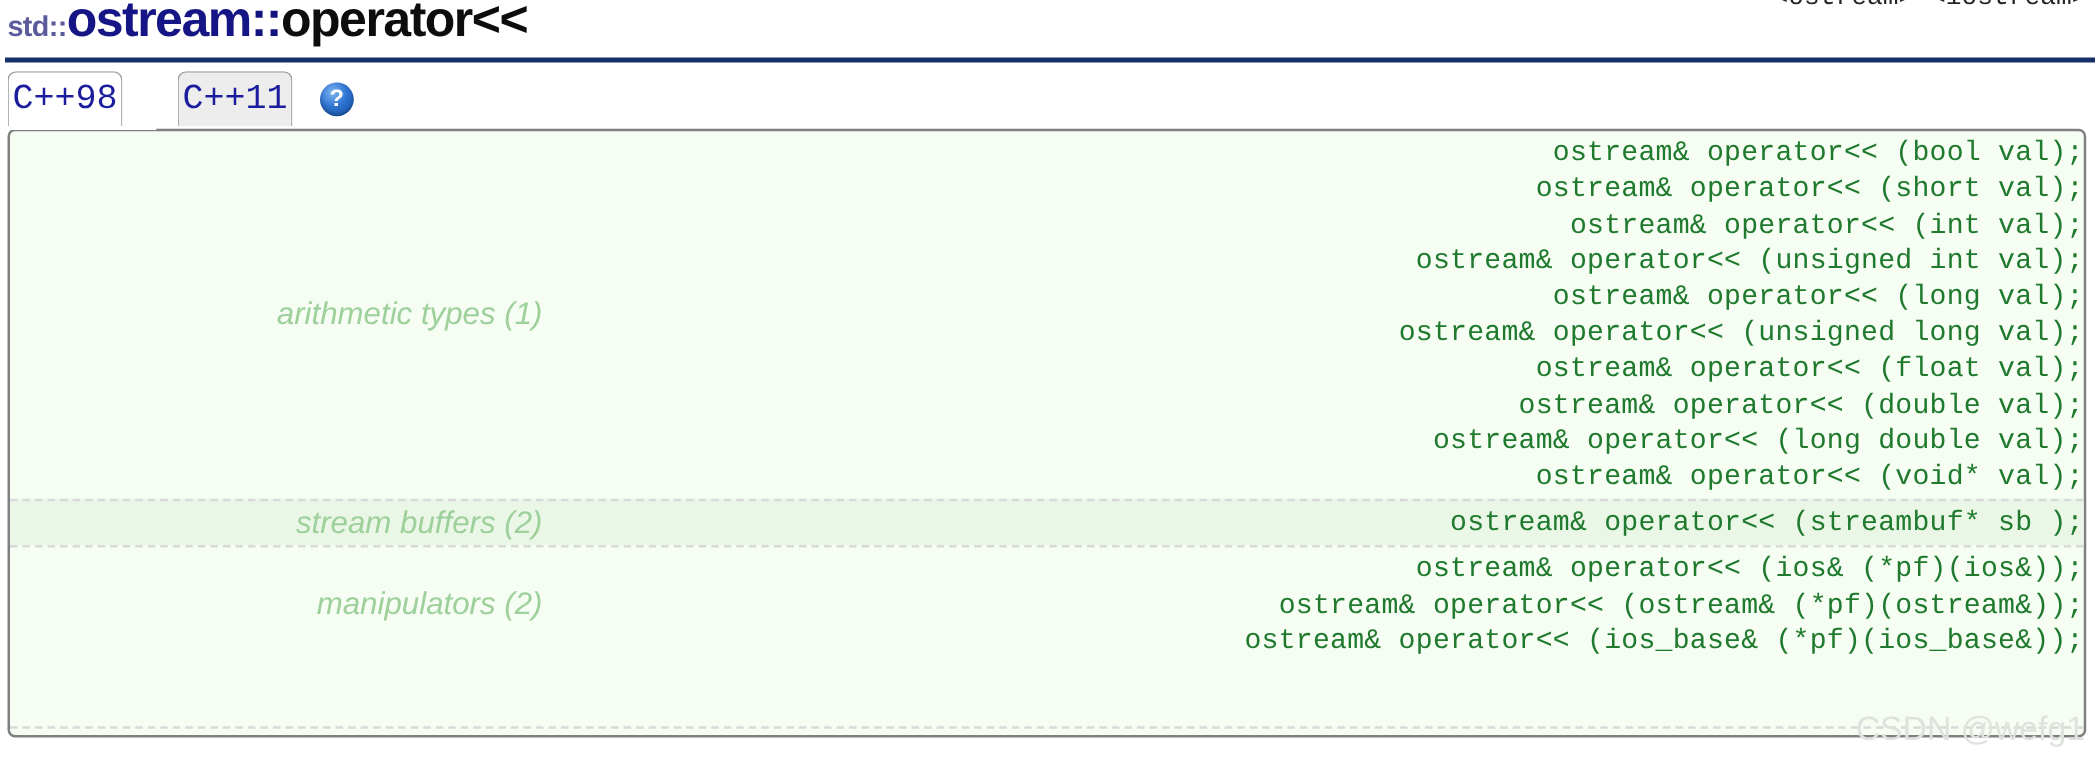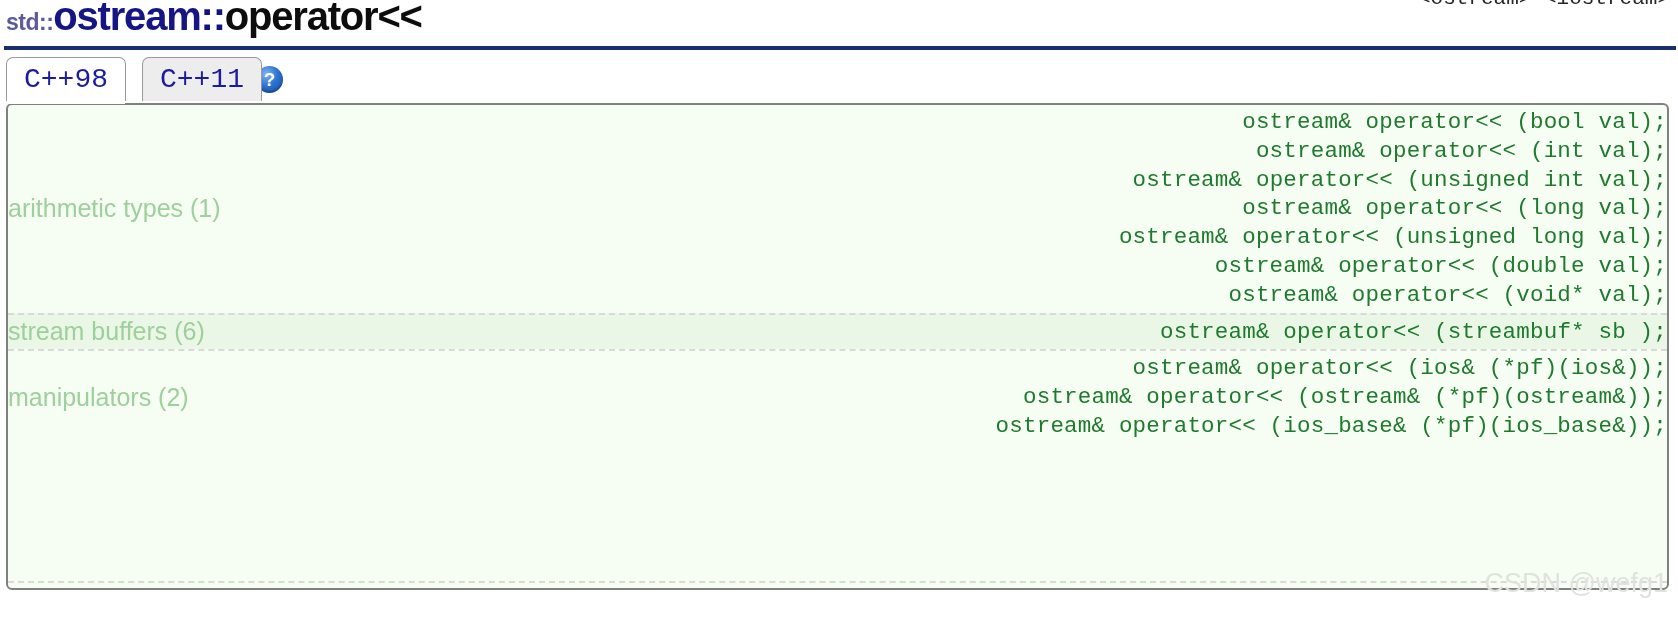--- a/index.html
+++ b/index.html
@@ -88,21 +88,21 @@
     box-sizing: border-box;
     border: 1px solid #9a9a9a;
     border-bottom: none;
     border-radius: 7px 7px 0 0;
     font-family: "Liberation Mono", "DejaVu Sans Mono", monospace;
     font-size: 28px;
     color: #1c1c9e;
     display: flex;
     align-items: center;
     justify-content: center;
-    padding: 0 17px;
+    padding: 0 3px;
     line-height: 1;
   }
   .tab-active {
     left: 6px;
     background: #ffffff;
     z-index: 3;
   }
   .tab-inactive {
     left: 130px;
     background: #ededed;
@@ -158,23 +158,25 @@
   }
   .sig-group + .sig-group {
     border-top: 2px dashed #d9d9d9;
   }
   .sig-group.highlight {
     background: #eaf7e6;
   }
   .sig-label {
     width: 448px;
     flex: 0 0 448px;
+    text-align: right;
     padding-right: 22px;
     box-sizing: border-box;
     font-family: "Liberation Sans", sans-serif;
+    font-style: italic;
     font-size: 25px;
     color: #9dd09b;
     white-space: nowrap;
   }
   .sig-list {
     flex: 1 1 auto;
     padding: 3px 0;
     text-align: right;
   }
   .sig-line {
@@ -228,31 +230,34 @@
 <div class="help-icon">?</div>
 
 <div class="active-tab-underline"></div>
 
 <div class="sig-box">
 
   <div class="sig-group">
     <div class="sig-label">arithmetic types (1)</div>
     <div class="sig-list">
       <div class="sig-line">ostream&amp; operator&lt;&lt; (bool val);</div>
+      <div class="sig-line">ostream&amp; operator&lt;&lt; (short val);</div>
       <div class="sig-line">ostream&amp; operator&lt;&lt; (int val);</div>
       <div class="sig-line">ostream&amp; operator&lt;&lt; (unsigned int val);</div>
       <div class="sig-line">ostream&amp; operator&lt;&lt; (long val);</div>
       <div class="sig-line">ostream&amp; operator&lt;&lt; (unsigned long val);</div>
+      <div class="sig-line">ostream&amp; operator&lt;&lt; (float val);</div>
       <div class="sig-line">ostream&amp; operator&lt;&lt; (double val);</div>
+      <div class="sig-line">ostream&amp; operator&lt;&lt; (long double val);</div>
       <div class="sig-line">ostream&amp; operator&lt;&lt; (void* val);</div>
     </div>
   </div>
 
   <div class="sig-group highlight">
-    <div class="sig-label">stream buffers (6)</div>
+    <div class="sig-label">stream buffers (2)</div>
     <div class="sig-list">
       <div class="sig-line">ostream&amp; operator&lt;&lt; (streambuf* sb );</div>
     </div>
   </div>
 
   <div class="sig-group">
     <div class="sig-label">manipulators (2)</div>
     <div class="sig-list">
       <div class="sig-line">ostream&amp; operator&lt;&lt; (ios&amp; (*pf)(ios&amp;));</div>
       <div class="sig-line">ostream&amp; operator&lt;&lt; (ostream&amp; (*pf)(ostream&amp;));</div>

